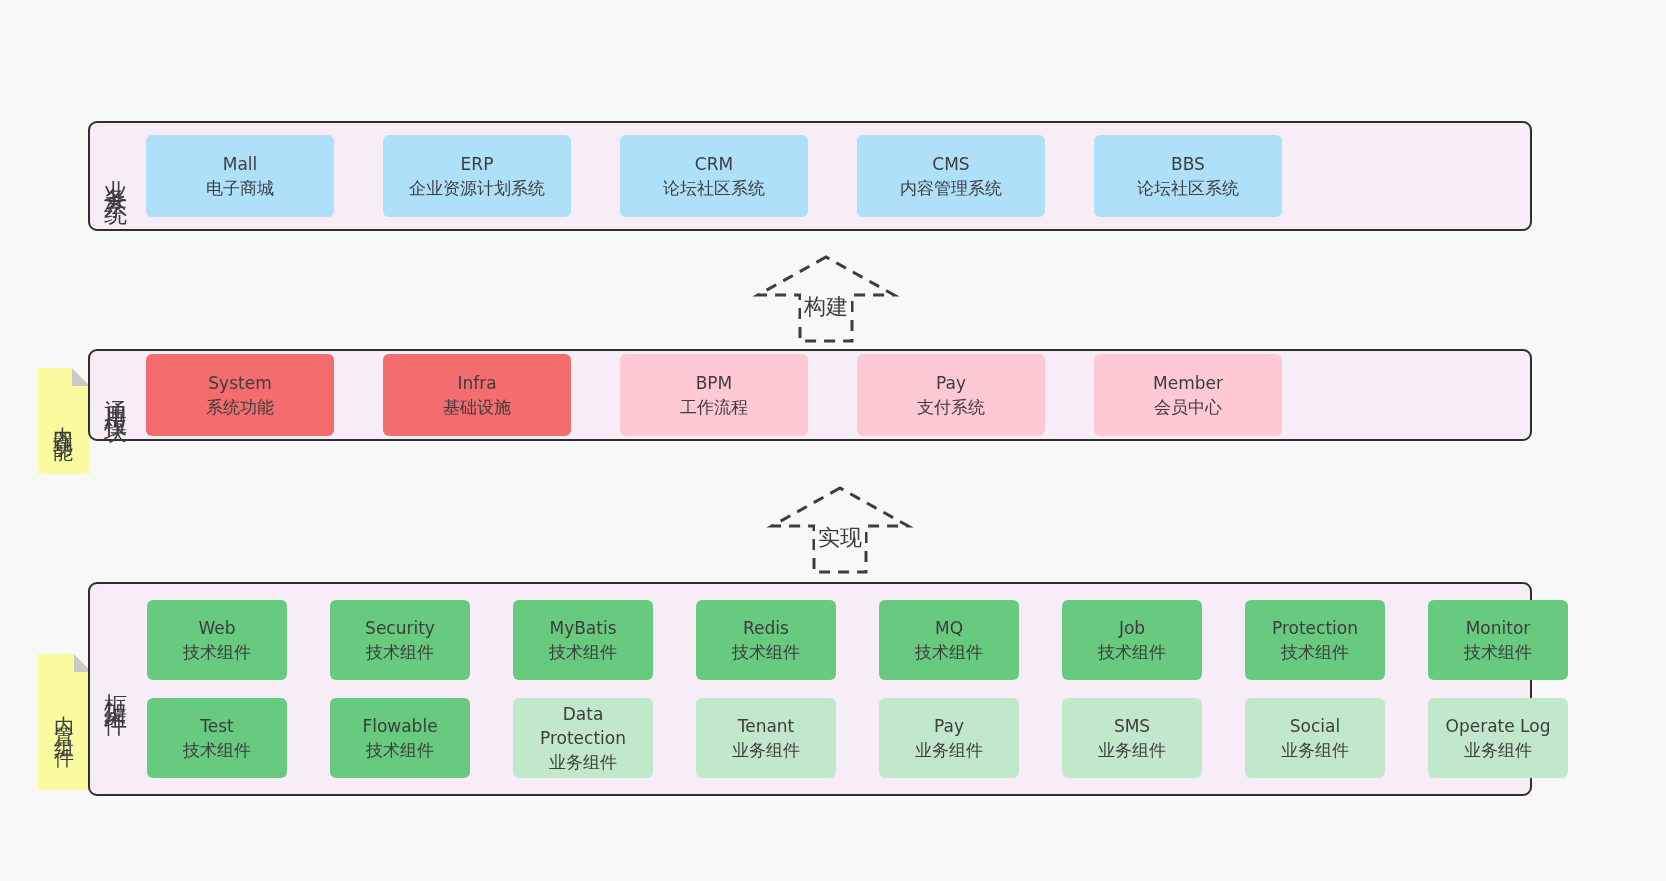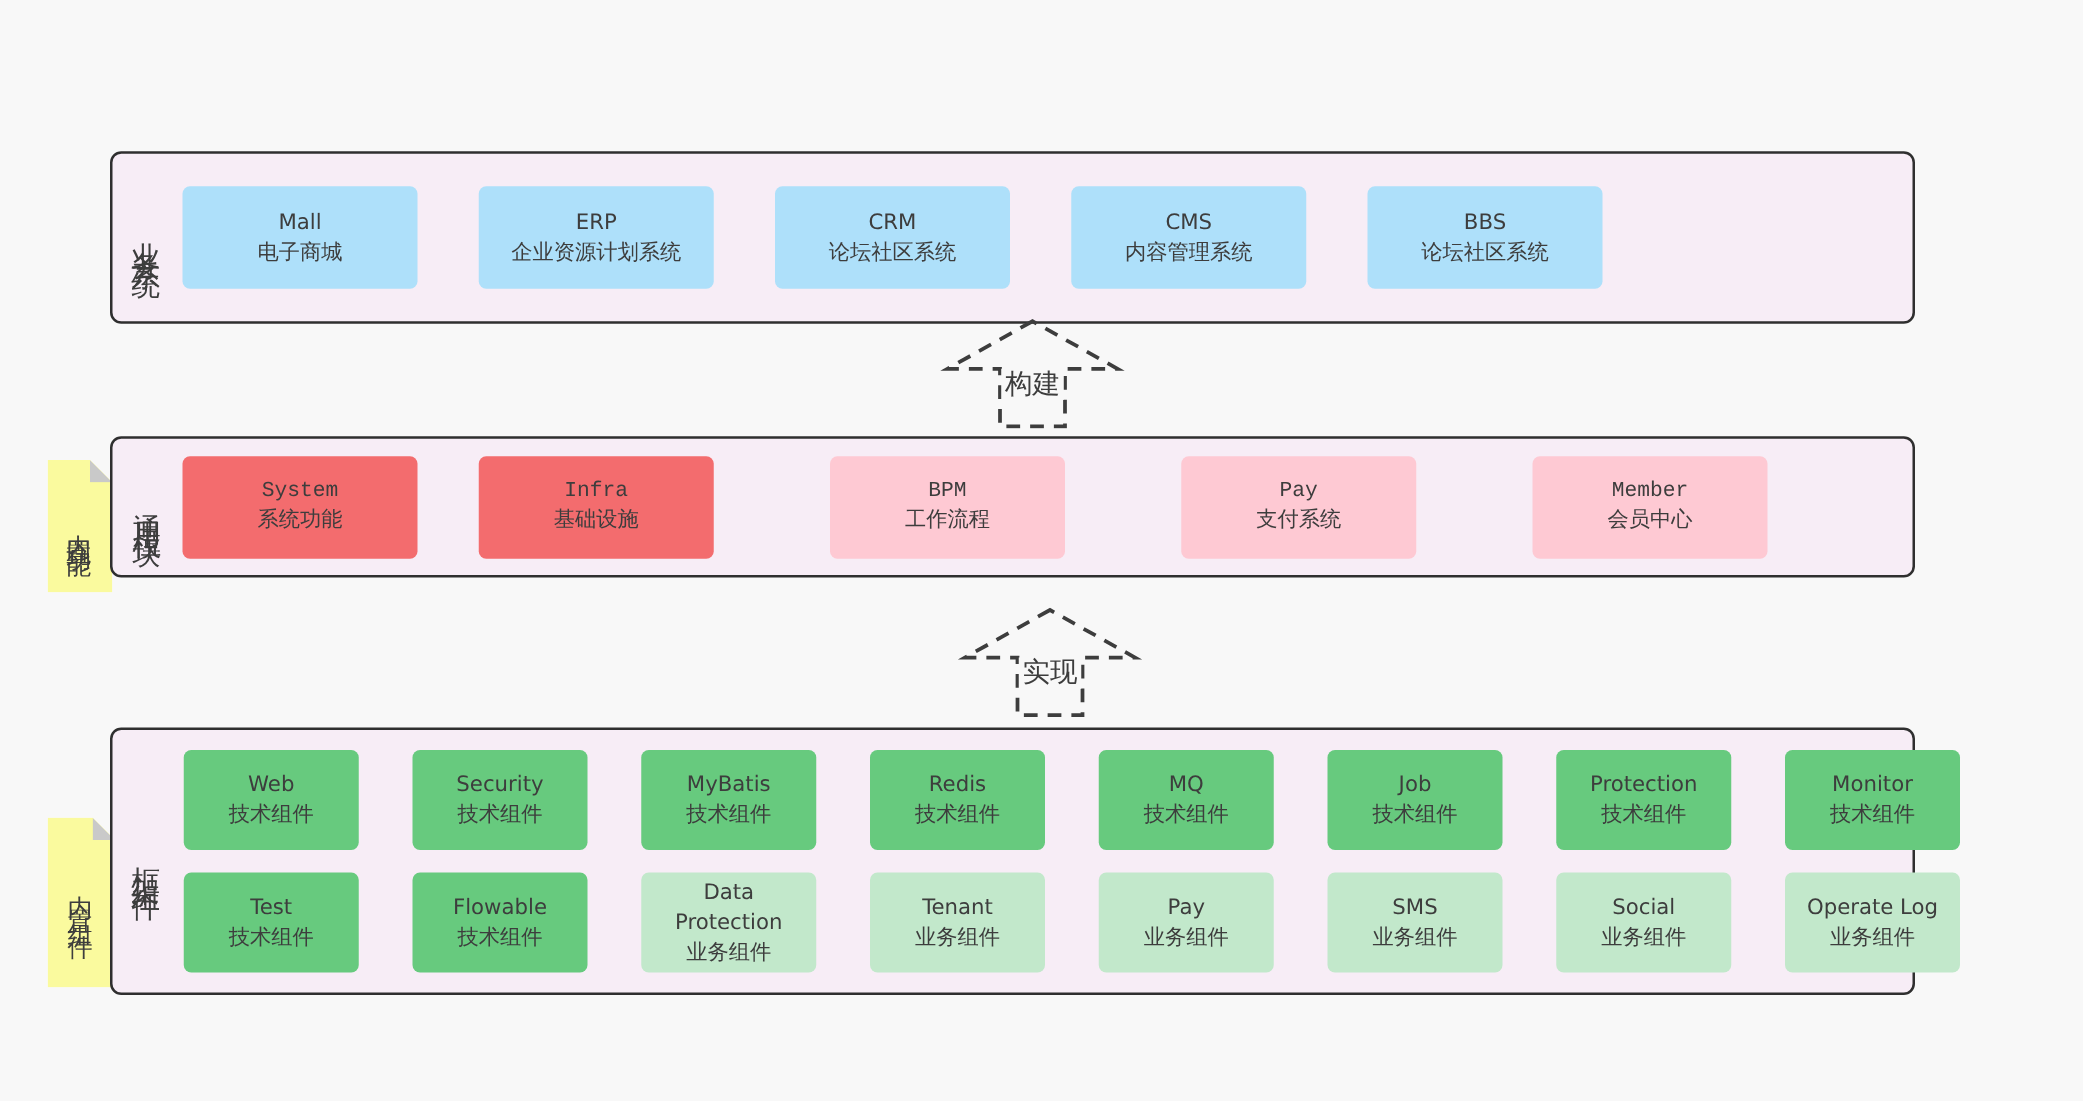--- a/index.html
+++ b/index.html
@@ -8,22 +8,22 @@
 
   
   .layer{
     position:absolute;left:88px;width:1444px;
     background:var(--layer_bg,#f7edf6);
     border:2px solid var(--layer_border,#2f2f2f);
     border-radius:9px;
     box-sizing:border-box;
     z-index:2;
   }
-  .layer-1{top:121px;height:138px;}
-  .layer-2{top:349px;height:113px;font-family:Liberation Mono, monospace;}
+  .layer-1{top:121px;height:110px;}
+  .layer-2{top:349px;height:92px;}
   .layer-3{top:582px;height:214px;}
 
   .side-label{
     position:absolute;left:11px;top:50%;transform:translateY(-50%);
     writing-mode:vertical-rl;text-orientation:upright;
     font-size:23px;letter-spacing:7px;color:var(--text,#3d3d3d);
     white-space:nowrap;
   }
 
   .rows{position:absolute;left:56px;top:0;right:0;bottom:0;
@@ -36,21 +36,21 @@
     border-radius:6px;
     display:flex;flex-direction:column;align-items:center;justify-content:center;
     text-align:center;color:var(--text,#3d3d3d);
     font-size:17px;line-height:24px;
     width:188px;height:82px;box-sizing:border-box;padding:0 10px;
     flex:0 0 auto;
   }
   .layer-3 .box{width:140px;height:80px;}
   .c-blue{background:var(--blue,#aee0fa);}
   .c-red{background:var(--red,#f36c6e);}
-  .c-pink{background:var(--pink,#fec9d3);margin-left:44px;}
+  .c-pink{background:var(--pink,#fec9d3);}
   .c-green{background:var(--green,#67ca7e);}
   .c-green_light{background:var(--green_light,#c2e8cb);}
 
   
   .note{
     position:absolute;left:38px;z-index:1;
     background:var(--note,#fafa9e);
     clip-path:polygon(0 0,calc(100% - 18px) 0,100% 18px,100% 100%,0 100%);
     display:flex;align-items:center;justify-content:center;
   }

